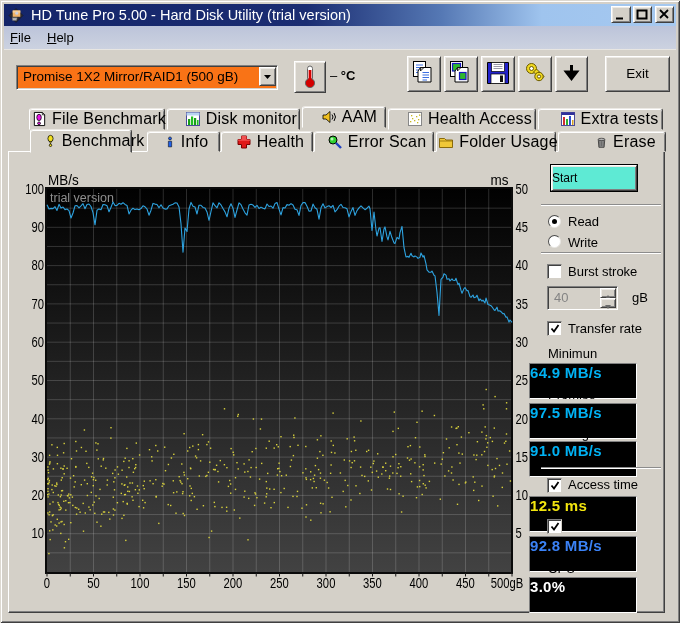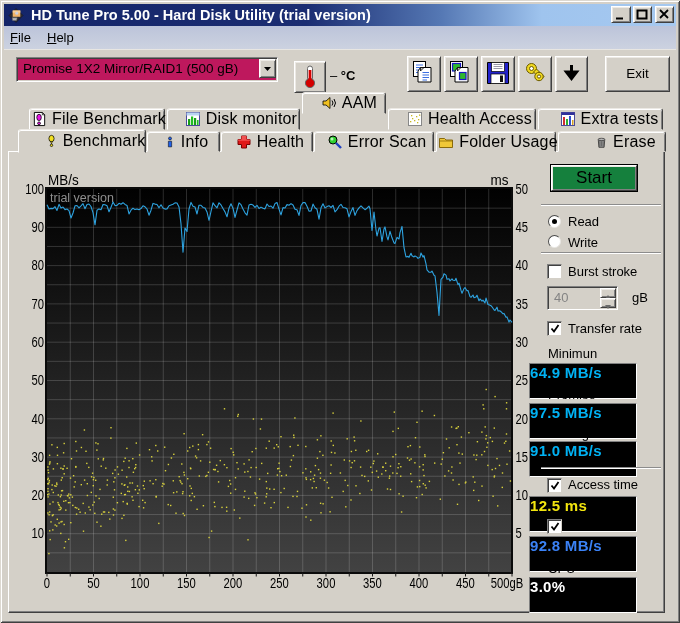--- a/index.html
+++ b/index.html
@@ -21,38 +21,38 @@
 <body>
 
 <div class="abs" style="left:4px;top:4px;width:672px;height:22px;background:linear-gradient(90deg,#142569 0%,#1b2d72 45%,#5578b4 65%,#9fc4ee 80%,#a6c9f0 100%)"></div>
 <div class="abs" style="left:8px;top:7px;width:16px;height:16px"><svg width="16" height="16" viewBox="0 0 16 16">
 <path d="M8 1.5L15 8.5 8 15.5 1 8.5z" fill="#2b2b33" stroke="#15151c" stroke-width="0.5"></path>
 <path d="M4.7 3.5h7.6v6.3H4.7z" fill="#f2b469"></path>
 <path d="M4.7 3.5h7.6v2.2H4.7z" fill="#f8cf96"></path>
 <circle cx="8.7" cy="6.3" r="1.5" fill="#c9cfe0"></circle>
 <path d="M4.2 10.8h5l-.7 2.6H4.6z" fill="#b9b9b9" stroke="#6a6a6a" stroke-width="0.5"></path>
 </svg></div>
-<div class="abs" style="left:31px;top:4px;height:22px;line-height:22px;color:#fff;font-weight:bold;font-size:14.5px">HD Tune Pro 5.00 - Hard Disk Utility (trial version)</div>
+<div class="abs" style="left:31px;top:4px;height:22px;line-height:22px;color:#fff;font-weight:normal;font-size:14.5px">HD Tune Pro 5.00 - Hard Disk Utility (trial version)</div>
 
 <div class="abs raised" style="left:611px;top:6px;width:20px;height:17px"><svg width="18" height="15">
       <path d="M4 11.5h7" stroke="#000" stroke-width="2"></path>
     </svg></div>
 <div class="abs raised" style="left:633px;top:6px;width:19px;height:17px"><svg width="17" height="15">
       <path d="M3.5 3.5h9v8h-9z" fill="none" stroke="#000" stroke-width="2"></path>
     </svg></div>
 <div class="abs raised" style="left:655px;top:6px;width:19px;height:17px"><svg width="17" height="15">
       <path d="M4 3l8 8M12 3l-8 8" stroke="#000" stroke-width="1.8"></path>
     </svg></div>
 
 <div class="abs" style="left:4px;top:26px;width:672px;height:23px;background:linear-gradient(180deg,#bcc4da,#ccd2e0)"></div>
 <div class="abs" style="left:10px;top:26px;height:23px;line-height:23px"><u>F</u>ile</div>
 <div class="abs" style="left:47px;top:26px;height:35px;line-height:23px"><u>H</u>elp</div>
 <div class="abs" style="left:4px;top:49px;width:672px;height:1px;background:#e8e6e2"></div>
 
-<div class="abs sunken" style="left:16px;top:57px;width:262px;height:25px;background:#be185d">
+<div class="abs sunken" style="left:16px;top:65px;width:262px;height:25px;background:#f97316">
   <div class="abs" style="left:6px;top:0;height:21px;line-height:21px;font-size:13.5px">Promise 1X2 Mirror/RAID1 (500 gB)</div>
   <div class="abs raised" style="right:1px;top:1px;width:17px;height:19px"><svg width="15" height="17">
         <path d="M4 7l3.5 4L11 7z" fill="#000"></path>
       </svg></div>
 </div>
 <div class="abs raised" style="left:294px;top:61px;width:32px;height:32px"><svg width="30" height="30" viewBox="0 0 30 30">
 <rect x="12.5" y="4" width="5" height="15" rx="2.5" fill="#fff" stroke="#666" stroke-width="1"></rect>
 <circle cx="15" cy="21" r="4.6" fill="#d40000" stroke="#666" stroke-width="1"></circle>
 <rect x="13.6" y="8" width="2.8" height="13" fill="#d40000"></rect>
 </svg></div>
@@ -111,21 +111,21 @@
     <svg width="16" height="16" viewBox="0 0 16 16" style="flex:0 0 auto">
       <rect x="1.5" y="1.5" width="13" height="13" fill="#fff" stroke="#4a4a9a" stroke-width="1"></rect>
 <path d="M1.5 1.5h13v3h-13z" fill="#b8d4f0"></path>
 <rect x="3" y="8" width="2.2" height="6" fill="#18a018"></rect>
 <rect x="6" y="5.5" width="2.2" height="8.5" fill="#20c020"></rect>
 <rect x="9" y="7" width="2.2" height="7" fill="#18a018"></rect>
 <rect x="12" y="9" width="1.6" height="5" fill="#20c020"></rect>
     </svg>
     <span>Disk monitor</span>
   </div>
-<div class="tab" style="left:302px;top:92px;width:84px;height:22px;padding-left:10px">
+<div class="tab" style="left:302px;top:106px;width:84px;height:22px;padding-left:10px">
     <svg width="16" height="16" viewBox="0 0 16 16" style="flex:0 0 auto">
       <path d="M2 6v4h3l4 3.5v-11L5 6z" fill="#f0c020" stroke="#000" stroke-width="0.8"></path>
 <path d="M11 5.5q2 2.5 0 5M13 4q3 4 0 8" stroke="#000" stroke-width="1" fill="none"></path>
     </svg>
     <span>AAM</span>
   </div>
 <div class="tab" style="left:388px;top:108px;width:148px;height:22px;padding-left:15px">
     <svg width="16" height="16" viewBox="0 0 16 16" style="flex:0 0 auto">
       <rect x="1.5" y="1.5" width="13" height="13" fill="#fff" stroke="#888" stroke-width="1"></rect>
 <g fill="#c8b820">
@@ -183,21 +183,21 @@
     <span>Folder Usage</span>
   </div>
 <div class="tab" style="left:558px;top:131px;width:108px;height:21px;padding-left:27px">
     <svg width="13" height="16" viewBox="0 0 16 16" style="flex:0 0 auto">
       <path d="M4 5h8l-0.8 9.5H4.8z" fill="#909090" stroke="#222" stroke-width="0.9"></path>
 <ellipse cx="8" cy="4.8" rx="4.2" ry="1.4" fill="#b8b8b8" stroke="#222" stroke-width="0.8"></ellipse>
 <path d="M6 7v6M8 7v6M10 7v6" stroke="#555" stroke-width="0.8"></path>
     </svg>
     <span>Erase</span>
   </div>
-<div class="tab" style="left:18px;top:129px;width:128px;height:24px;z-index:5;border-bottom:1px solid #d4d0c8;padding-left:26px">
+<div class="tab" style="left:30px;top:129px;width:102px;height:24px;z-index:5;border-bottom:1px solid #d4d0c8;padding-left:26px">
     <svg width="13" height="16" viewBox="0 0 16 16" style="flex:0 0 auto">
       <ellipse cx="8" cy="5" rx="3.2" ry="4" fill="#f2e020" stroke="#000" stroke-width="0.9"></ellipse>
 <path d="M6.8 8.5l1.2 3 1.2-3z" fill="#f2e020" stroke="#000" stroke-width="0.7"></path>
 <circle cx="8" cy="13.3" r="1.5" fill="#f2e020" stroke="#000" stroke-width="0.9"></circle>
     </svg>
     <span>Benchmark</span>
   </div>
 
 <svg id="chart" width="545" height="440" viewBox="0 160 545 440" style="position:absolute;left:0;top:160px">
 <defs>
@@ -799,21 +799,21 @@
       <text transform="scale(0.75,1)" x="496.67" y="588.5" text-anchor="middle">350</text>
       <text transform="scale(0.75,1)" x="558.67" y="588.5" text-anchor="middle">400</text>
       <text transform="scale(0.75,1)" x="620.67" y="588.5" text-anchor="middle">450</text>
       <text transform="scale(0.75,1)" x="676.00" y="588.5" text-anchor="middle">500gB</text>
       <text transform="scale(0.9,1)" x="53.3" y="185">MB/s</text>
       <text transform="scale(0.9,1)" x="545" y="185">ms</text>
     </g>
 </svg>
 
 <div class="abs" style="left:550px;top:164px;width:88px;height:28px;background:#000;padding:1px">
-  <div style="width:100%;height:100%;background:#15803d;border:1px solid;border-color:#fff #404040 #404040 #fff;box-shadow:inset 1px 1px 0 #ece9e4,inset -1px -1px 0 #808080;text-align:center;line-height:24px;font-size:17px">Start</div>
+  <div style="width:100%;height:100%;background:#5eead4;border:1px solid;border-color:#fff #404040 #404040 #fff;box-shadow:inset 1px 1px 0 #ece9e4,inset -1px -1px 0 #808080;line-height:24px;font-size:12px">Start</div>
 </div>
 <div class="sep" style="top:204px"></div>
 <div class="abs" style="left:548px;top:215px;width:13px;height:13px;border-radius:50%;background:#fff;border:1px solid;border-color:#4a4a4a #e8e6e2 #e8e6e2 #4a4a4a">
     <div style="position:absolute;left:3px;top:3px;width:5px;height:5px;border-radius:50%;background:#000"></div>
   </div>
 <div class="lbl" style="left:568px;top:214px">Read</div>
 <div class="abs" style="left:548px;top:235px;width:13px;height:13px;border-radius:50%;background:#fff;border:1px solid;border-color:#4a4a4a #e8e6e2 #e8e6e2 #4a4a4a"></div>
 <div class="lbl" style="left:568px;top:235px">Write</div>
 <div class="sep" style="top:252px"></div>
 <div class="abs cb" style="left:547px;top:264px"></div>

